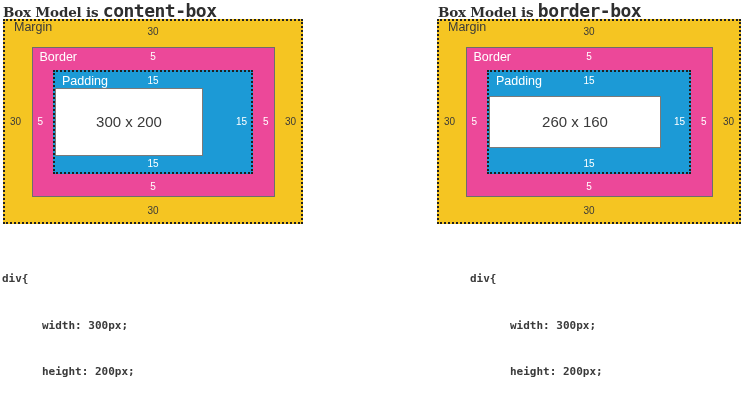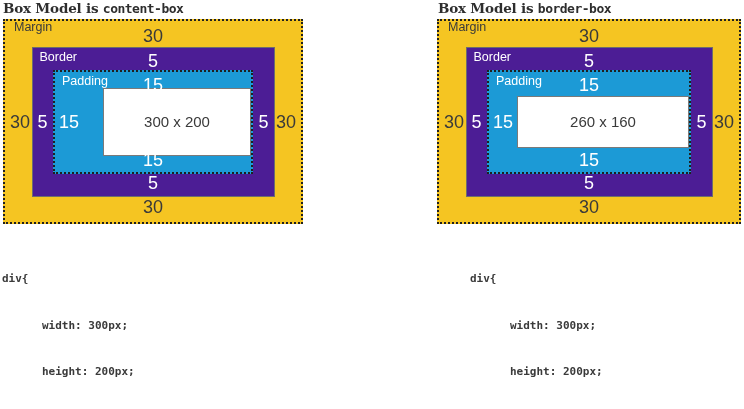--- a/index.html
+++ b/index.html
@@ -34,21 +34,21 @@
     font-weight: bold;
     font-size: 13.5px;
     color: #2e2e2e;
     white-space: nowrap;
     letter-spacing: -0.2px;
   }
   .panel-right .panel-title { left: 4px; }
   .title-mono {
     font-family: "DejaVu Sans Mono", "Liberation Mono", monospace;
     font-weight: bold;
-    font-size: 13px;
+    font-size: 18px;
     letter-spacing: -0.5px;
   }
 
   
   .boxmodel {
     position: absolute;
     left: 3px;
     top: 19px;
     width: 300px;
     height: 205px;
@@ -61,39 +61,39 @@
   }
   .panel-right .boxmodel {
     left: 3px;
     width: 304px;
   }
 
   .layer-border {
     position: relative;
     box-sizing: border-box;
     border: 1px solid #6d6d6d;
-    background: #4c1d95;
+    background: #ec4899;
     width: 243px;
     height: 150px;
     display: flex;
     align-items: center;
     justify-content: center;
   }
   .panel-right .layer-border { width: 247px; }
 
   .layer-padding {
     position: relative;
     box-sizing: border-box;
     border: 2px dotted #1f1f1f;
     background: #1C9AD6;
     width: 200px;
     height: 104px;
     display: flex;
     align-items: center;
-    justify-content: flex-end;
+    justify-content: flex-start;
   }
   .panel-right .layer-padding { width: 204px; }
 
   .layer-content {
     box-sizing: border-box;
     border: 1px solid #7a7a7a;
     background: #ffffff;
     width: 148px;
     height: 68px;
     display: flex;
@@ -118,21 +118,21 @@
     line-height: 1;
     white-space: nowrap;
   }
   .name-margin  { color: #3a3a3a; top: 0; left: 9px; }
   .name-border  { color: #ffffff; top: 3px; left: 7px; }
   .name-padding { color: #ffffff; top: 3px; left: 7px; }
 
   
   .num {
     position: absolute;
-    font-size: 18px;
+    font-size: 10px;
     font-family: "Liberation Sans", sans-serif;
     line-height: 1;
     white-space: nowrap;
   }
   .num-top    { top: 5px;  left: 50%; transform: translateX(-50%); }
   .num-bottom { bottom: 5px; left: 50%; transform: translateX(-50%); }
   .num-left   { left: 4px;  top: 50%; transform: translateY(-50%); }
   .num-right  { right: 4px; top: 50%; transform: translateY(-50%); }
 
   .boxmodel > .num        { color: #3a3a3a; }

